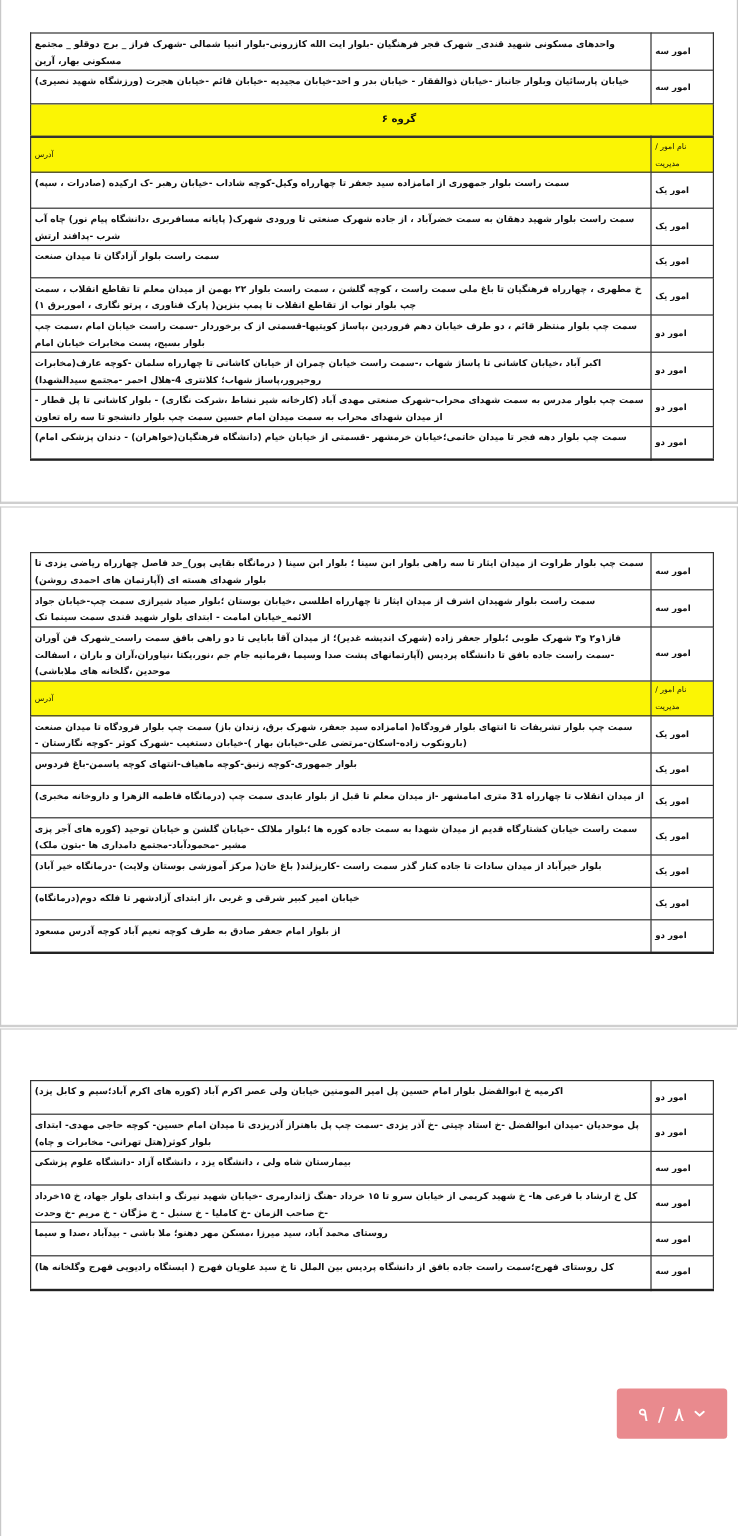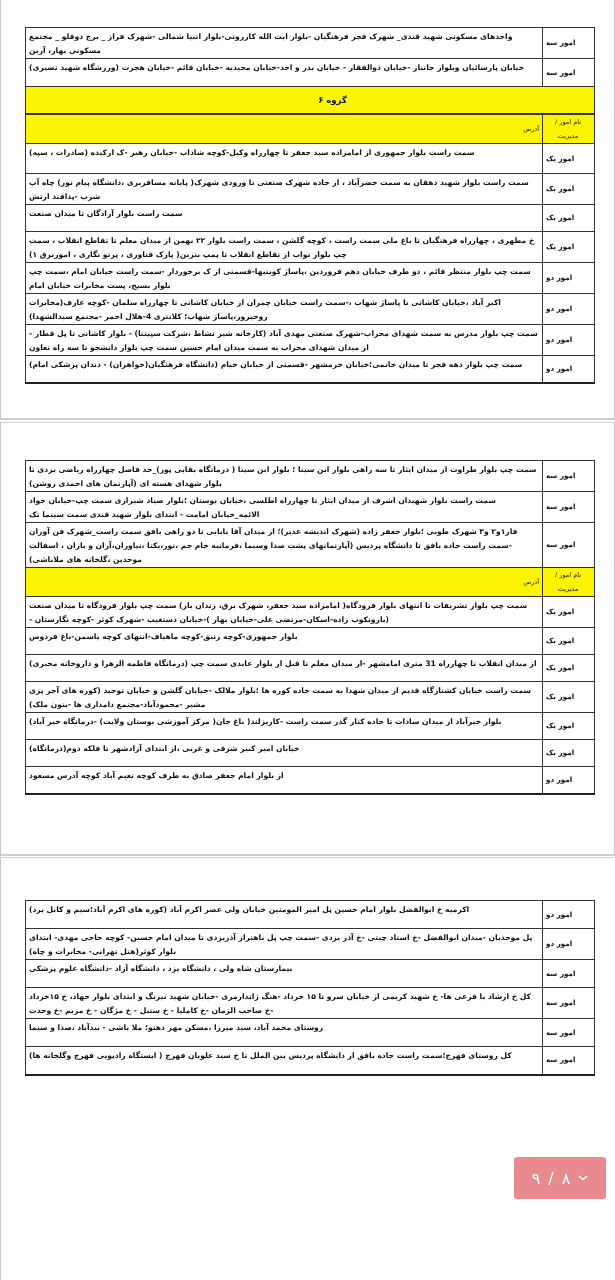--- a/index.html
+++ b/index.html
@@ -9,22 +9,22 @@
           border-left:1px solid #c8c8c8; border-right:1px solid #c8c8c8; }
   .page.p1 { top:0; height:418px; border-bottom:2px solid #cfcfcf; }
   .page.p2 { top:422px; height:431px; border-top:1px solid #cfcfcf; border-bottom:2px solid #cfcfcf; }
   .page.p3 { top:857px; height:423px; border-top:1px solid #cfcfcf; border-left:1px solid #c8c8c8; border-right:none; }
   .tbl { position:absolute; left:24px; width:570px; border-collapse:collapse; direction:rtl; table-layout:fixed; }
   .tbl td { border:1px solid #333; vertical-align:middle; padding:0 3px; font-size:7.6px; line-height:14px; color:#111; font-weight:bold; }
   .tbl td.dept { width:44px; font-size:7.2px; font-weight:bold; text-align:left; padding-right:4px; vertical-align:middle; }
   .tbl td.addr { text-align:left; vertical-align:top; padding-top:2px; }
   .tbl tr.group td { background:#fbf504; text-align:center; font-size:8.5px; height:26px; border-bottom:2px solid #333;padding-left:48px; }
   .tbl tr.head td { background:#fbf504; font-size:6.5px; font-weight:normal; height:22px; }
-  .tbl tr.head td.hdept { text-align:center; }
-  .tbl tr.head td.haddr { text-align:right; }
+  .tbl tr.head td.hdept { text-align:left; }
+  .tbl tr.head td.haddr { text-align:left; }
   .tbl { border-top:1px solid #333; border-bottom:2px solid #222; }
   .pager { position:absolute; left:514px; top:1157px; width:92px; height:42px; background:#e98a8e;
            border-radius:3px; color:#fff; display:flex; align-items:center; justify-content:center; gap:8px;
            font-size:16px; direction:ltr; }
   .pager .chev { width:10px; height:10px; display:inline-block; }
 </style>
 </head>
 <body>
 
 <div class="page p1">
@@ -64,21 +64,21 @@
     <tr style="height:30px;">
       <td class="dept">امور دو</td>
       <td class="addr">سمت چپ بلوار منتظر قائم ، دو طرف خیابان دهم فروردین ،پاساژ کویتیها-قسمتی از ک برخوردار -سمت راست خیابان امام ،سمت چپ بلوار بسیج، پست مخابرات خیابان امام</td>
     </tr>
     <tr style="height:30px;">
       <td class="dept">امور دو</td>
       <td class="addr">اکبر آباد ،خیابان کاشانی تا پاساژ شهاب ،-سمت راست خیابان چمران از خیابان کاشانی تا چهارراه سلمان -کوچه عارف(مخابرات روحیرور،پاساژ شهاب؛ کلانتری 4-هلال احمر -مجتمع سیدالشهدا)</td>
     </tr>
     <tr style="height:30px;">
       <td class="dept">امور دو</td>
-      <td class="addr">سمت چپ بلوار مدرس به سمت شهدای محراب-شهرک صنعتی مهدی آباد (کارخانه شیر نشاط ،شرکت سپینتا) - بلوار کاشانی تا پل قطار - از میدان شهدای محراب به سمت میدان امام حسین سمت چپ بلوار دانشجو تا سه راه تعاون</td>
+      <td class="addr">سمت چپ بلوار مدرس به سمت شهدای محراب-شهرک صنعتی مهدی آباد (کارخانه شیر نشاط ،شرکت نگاری) - بلوار کاشانی تا پل قطار - از میدان شهدای محراب به سمت میدان امام حسین سمت چپ بلوار دانشجو تا سه راه تعاون</td>
     </tr>
     <tr style="height:27px;">
       <td class="dept">امور دو</td>
       <td class="addr">سمت چپ بلوار دهه فجر تا میدان خاتمی؛خیابان خرمشهر -قسمتی از خیابان خیام (دانشگاه فرهنگیان(خواهران) - دندان پزشکی امام)</td>
     </tr>
   </tbody>
     </table>
 </div>
 
 <div class="page p2">

